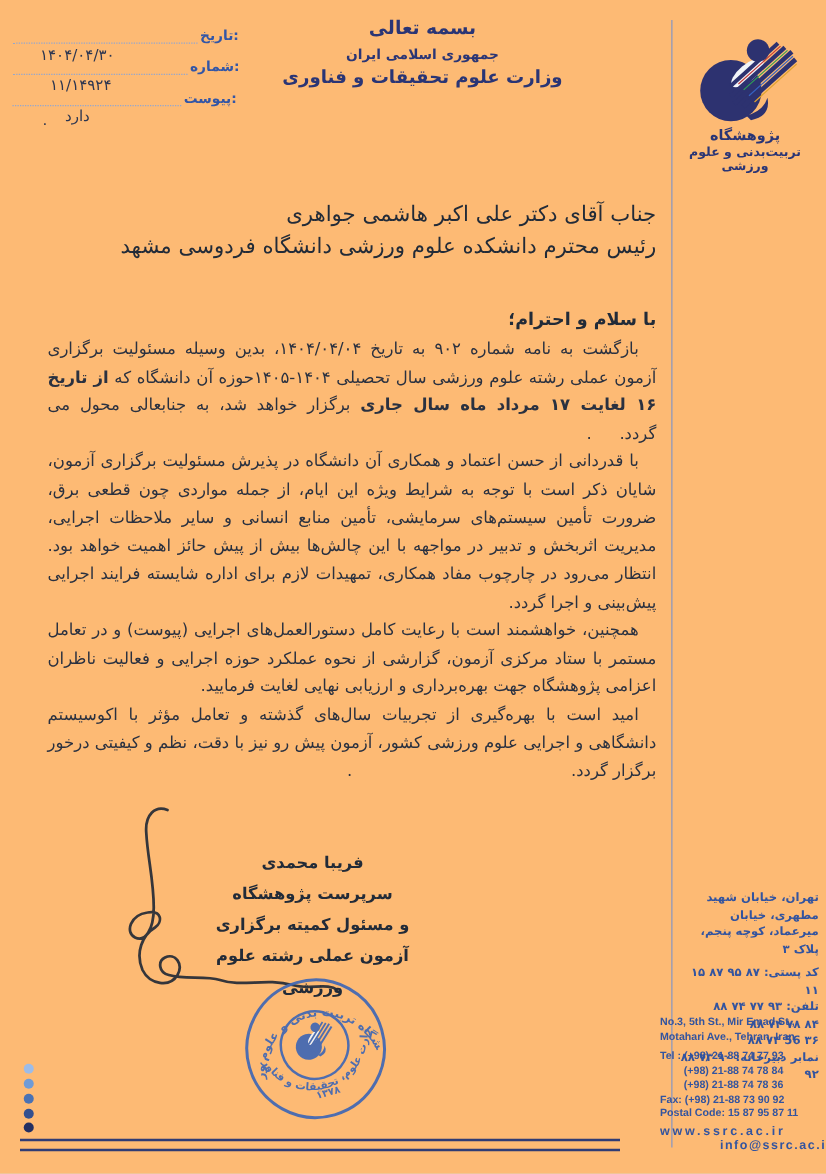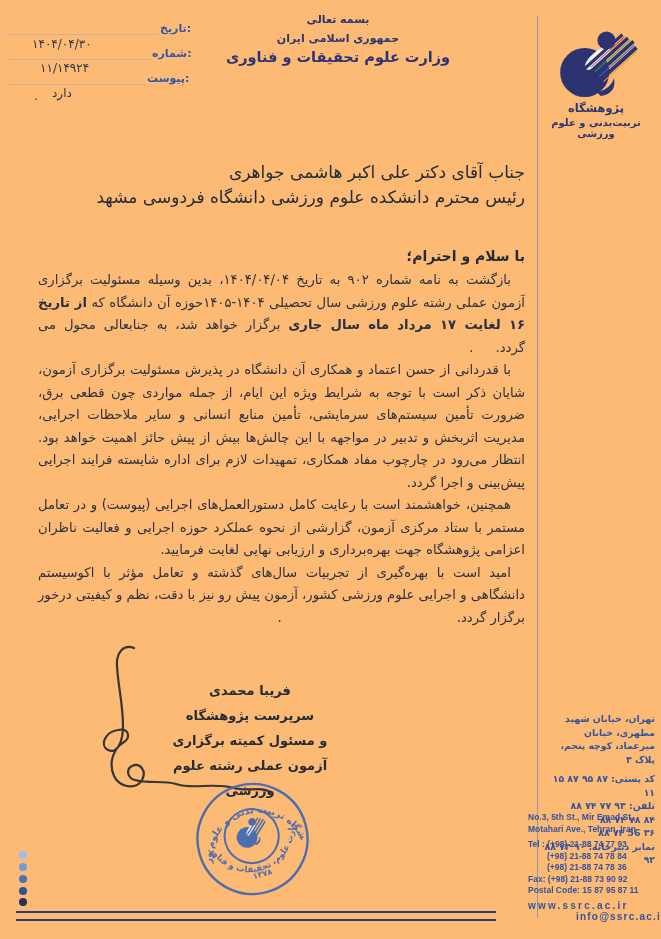--- a/index.html
+++ b/index.html
@@ -2,21 +2,21 @@
 <html lang="fa"><head>
 <meta charset="utf-8">
 <style>
   html,body{margin:0;padding:0;}
   body{background:#d8dde4;font-family:"DejaVu Sans",sans-serif;}
   .page{position:relative;width:661px;height:939px;background:#fdba74;overflow:hidden;
         font-family:"DejaVu Sans",sans-serif;color:#2a3140;}
   .abs{position:absolute;}
   
   .htitle{left:178px;top:13px;width:320px;text-align:center;color:#2a3575;}
-  .bism{font-size:11px;font-weight:bold;}
+  .bism{font-size:15px;font-weight:bold;}
   .country{font-size:11px;font-weight:bold;margin-top:6px;}
   .ministry{font-size:14.5px;font-weight:bold;margin-top:4px;}
   
   .flabel{font-size:11px;font-weight:bold;color:#3356a6;}
   .dotline{border-bottom:1.5px dotted #93a7cf;height:1px;}
   .fvalue{font-size:12px;color:#2b3550;letter-spacing:1px;}
   .fmark{font-size:12px;color:#2b3550;}
   
   .inst{left:534px;top:101px;width:124px;text-align:center;color:#2a3575;}
   .inst .l1{font-size:11.5px;font-weight:bold;}

